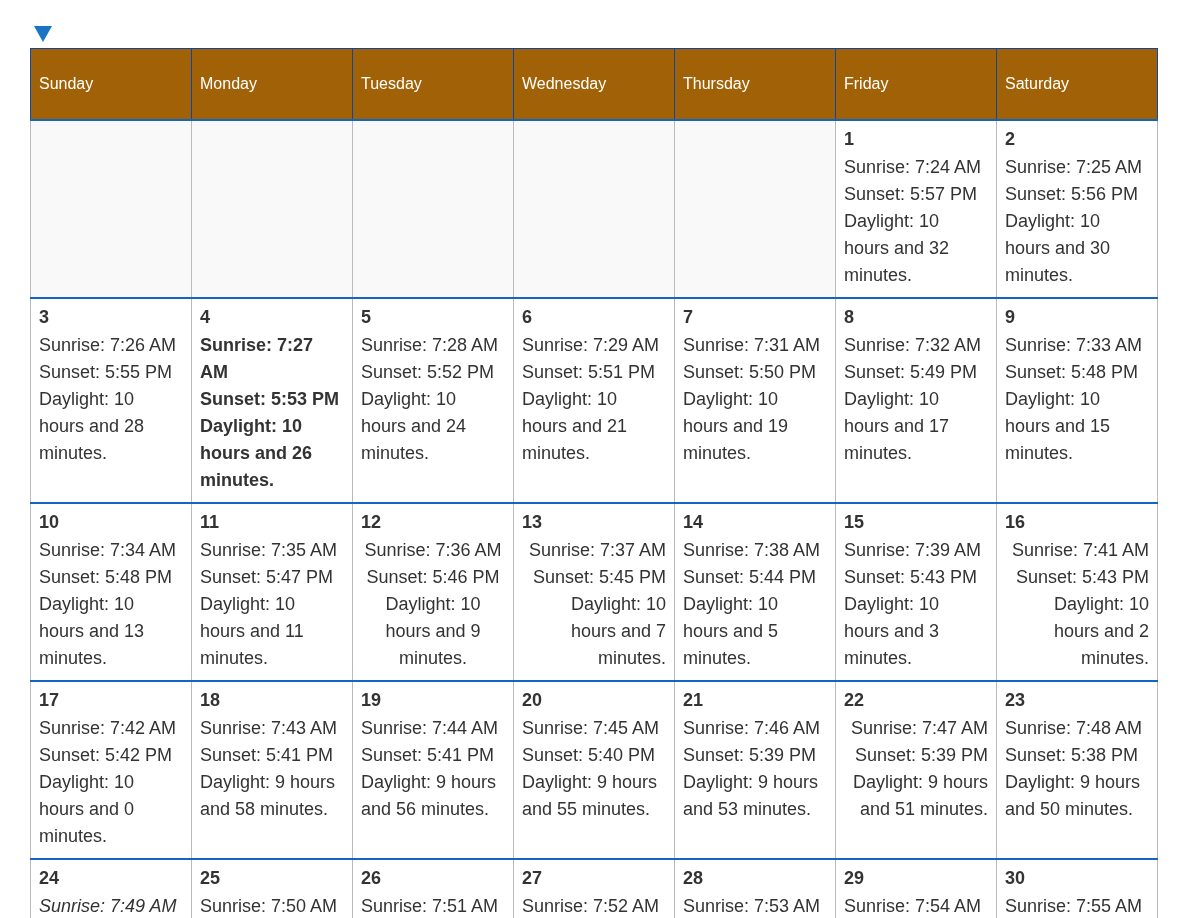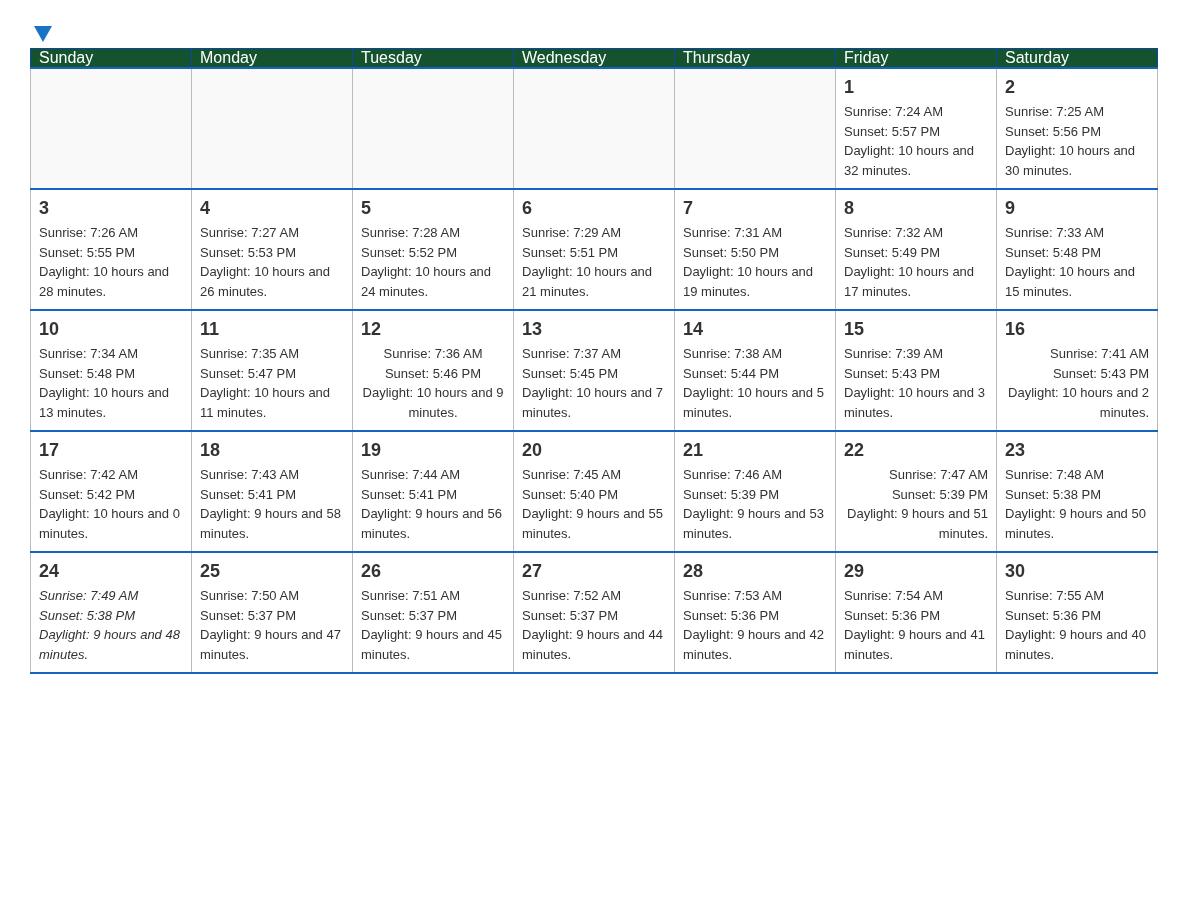--- a/index.html
+++ b/index.html
@@ -49,23 +49,23 @@
       font-size: 20px;
       color: #555;
       margin-top: 4px;
     }
     .calendar {
       width: 100%;
       border-collapse: collapse;
       margin-top: 10px;
     }
     .calendar th {
-      background-color: #14532d;
+      background-color: #a16207;
       color: #fff;
-      padding: 0 8px;
+      padding: 26px 8px;
       font-size: 16px;
       font-weight: normal;
       text-align: left;
       border: 1px solid #0d47a1;
     }
     .calendar td {
       vertical-align: top;
       padding: 8px;
       border: 1px solid #bbb;
       width: calc(100%/7);
@@ -77,21 +77,21 @@
       border-bottom: 2px solid #1565c0;
     }
     .day-number {
       font-size: 18px;
       font-weight: bold;
       color: #333;
       display: block;
       margin-bottom: 4px;
     }
     .day-info {
-      font-size: 13px;
+      font-size: 18px;
       line-height: 1.5;
       color: #333;
     }
     .empty-cell {
       background: #f9f9f9;
     }
     .row-divider {
       border-top: 2px solid #1565c0;
     }
   </style>
@@ -148,21 +148,21 @@
       </tr>
       <tr class="row-divider">
         <td>
           <span class="day-number">3</span>
           <div class="day-info" style="white-space: pre-line;">Sunrise: 7:26 AM
 Sunset: 5:55 PM
 Daylight: 10 hours and 28 minutes.</div>
         </td>
         <td>
           <span class="day-number">4</span>
-          <div class="day-info" style="white-space: pre-line;">Sunrise: 7:27 AM
+          <div class="day-info" style="white-space: pre-line; font-weight: bold;">Sunrise: 7:27 AM
 Sunset: 5:53 PM
 Daylight: 10 hours and 26 minutes.</div>
         </td>
         <td>
           <span class="day-number">5</span>
           <div class="day-info" style="white-space: pre-line;">Sunrise: 7:28 AM
 Sunset: 5:52 PM
 Daylight: 10 hours and 24 minutes.</div>
         </td>
         <td>
@@ -204,21 +204,21 @@
 Daylight: 10 hours and 11 minutes.</div>
         </td>
         <td>
           <span class="day-number">12</span>
           <div class="day-info" style="white-space: pre-line; text-align: center;">Sunrise: 7:36 AM
 Sunset: 5:46 PM
 Daylight: 10 hours and 9 minutes.</div>
         </td>
         <td>
           <span class="day-number">13</span>
-          <div class="day-info" style="white-space: pre-line;">Sunrise: 7:37 AM
+          <div class="day-info" style="white-space: pre-line; text-align: right;">Sunrise: 7:37 AM
 Sunset: 5:45 PM
 Daylight: 10 hours and 7 minutes.</div>
         </td>
         <td>
           <span class="day-number">14</span>
           <div class="day-info" style="white-space: pre-line;">Sunrise: 7:38 AM
 Sunset: 5:44 PM
 Daylight: 10 hours and 5 minutes.</div>
         </td>
         <td>

